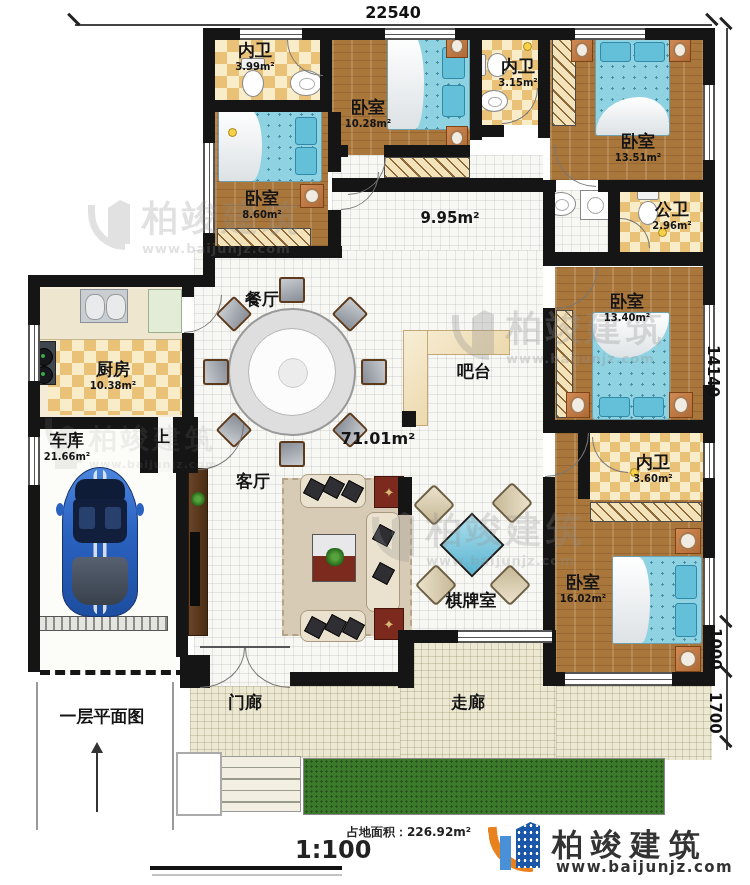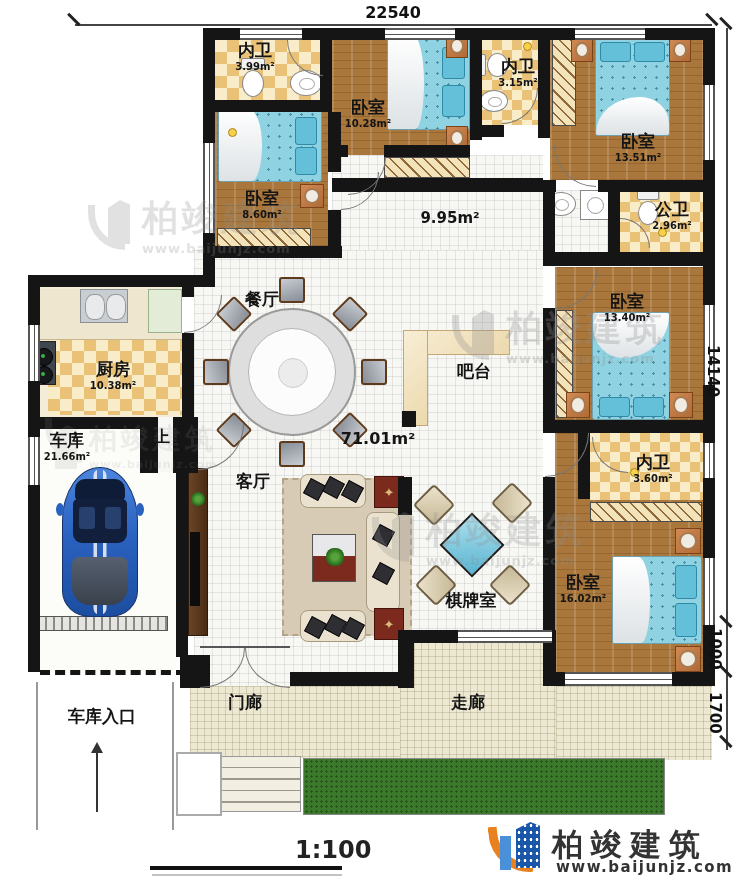--- a/index.html
+++ b/index.html
@@ -404,40 +404,41 @@
   <div class="rl" style="left:471px;top:601px">
     <span class="rn">棋牌室</span>
     </div>
   <div class="rl" style="left:245px;top:703px">
     <span class="rn">门廊</span>
     </div>
   <div class="rl" style="left:468px;top:703px">
     <span class="rn">走廊</span>
     </div>
   <div class="rl" style="left:102px;top:717px">
-    <span class="rn">车库入口</span>
+    <span class="rn">一层平面图</span>
     </div>
 
   <div class="dimline" style="left:75px;top:24px;width:637px;height:2px"></div>
   <div class="dimline" style="left:726px;top:28px;width:2px;height:722px"></div>
   <div class="tick" style="left:66px;top:18px"></div>
   <div class="tick" style="left:704px;top:18px"></div>
   <div class="tick" style="left:718px;top:22px"></div>
   <div class="tick" style="left:718px;top:620px"></div>
   <div class="tick" style="left:718px;top:670px"></div>
   <div class="tick" style="left:718px;top:740px"></div>
   <div class="dimlab" style="left:393px;top:12px;transform:translate(-50%,-50%);font-size:16px">22540</div>
   <div class="dimlab dimv" style="left:704px;top:345px">14140</div>
   <div class="dimlab dimv" style="left:706px;top:628px">1000</div>
   <div class="dimlab dimv" style="left:706px;top:692px">1700</div>
 
   <div style="position:absolute;left:295px;top:836px;font-size:24px;font-weight:bold;color:#222;z-index:50">1:100</div>
   <div style="position:absolute;left:150px;top:866px;width:192px;height:4px;background:#111;z-index:50"></div>
   <div style="position:absolute;left:152px;top:874px;width:190px;height:2px;background:#c2c2c2;z-index:50"></div>
   <div style="position:absolute;left:347px;top:823px;font-size:12px;font-weight:bold;line-height:1.6;color:#222;z-index:50">
+    <div><span>占地面积：</span><span>226.92m²</span></div>
   </div>
   <div style="position:absolute;left:488px;top:820px;width:58px;height:58px;z-index:50">
     <div style="position:absolute;left:2px;bottom:4px;width:32px;height:40px;border-left:9px solid #e8821e;border-bottom:9px solid #e8821e;border-bottom-left-radius:44px;transform:rotate(-6deg)"></div>
     <div style="position:absolute;right:6px;top:2px;width:24px;height:46px;background-color:#1a57a8;clip-path:polygon(0 16%,60% 0,100% 8%,100% 100%,0 100%);background-image:radial-gradient(#fff 1.2px,transparent 1.6px);background-size:6px 7px"></div>
     <div style="position:absolute;left:12px;top:16px;width:11px;height:34px;background:#4a90d9"></div>
   </div>
   <div style="position:absolute;left:552px;top:824px;font-size:31px;font-weight:bold;letter-spacing:8px;color:#333;z-index:50">柏竣建筑</div>
   <div style="position:absolute;left:556px;top:858px;font-size:15px;font-weight:bold;letter-spacing:1.5px;color:#333;z-index:50">www.baijunjz.com</div>
 
 </div>

